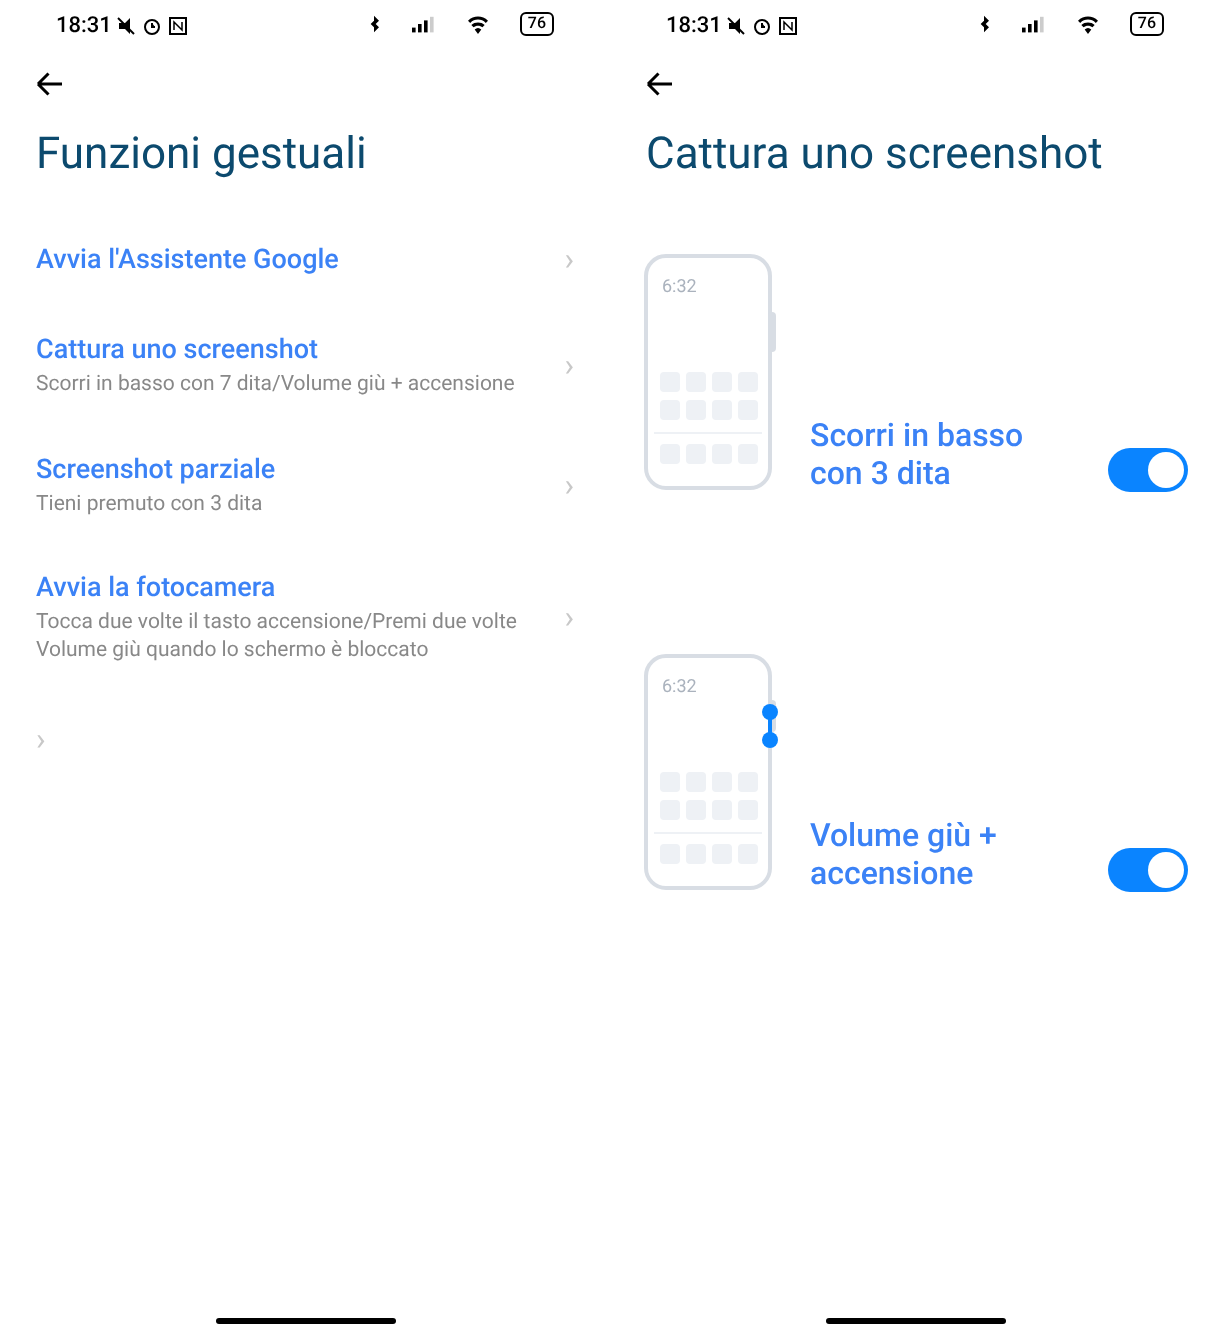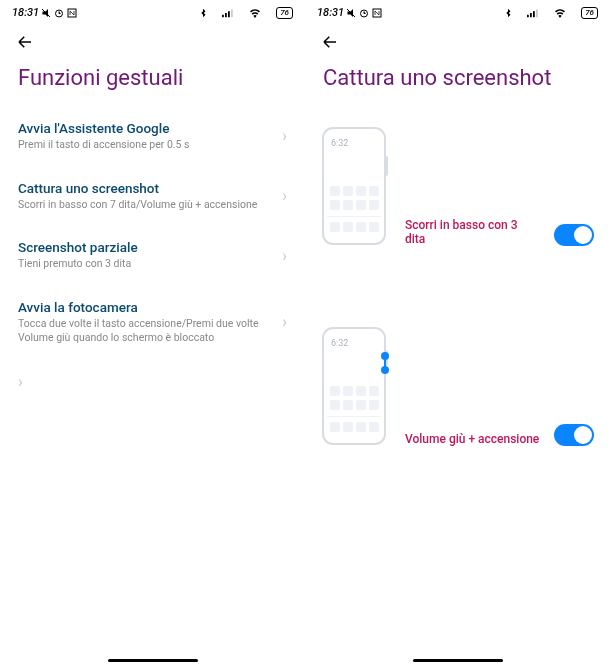--- a/index.html
+++ b/index.html
@@ -14,55 +14,54 @@
     width: 50%;
     height: 100%;
     background: #fff;
     position: relative;
     padding: 0;
     overflow: hidden;
   }
   .statusbar {
     display: flex;
     justify-content: space-between;
-    align-items: flex-end;
+    align-items: flex-start;
     font-size: 11px;
     font-weight: 500;
-    padding: 6px 12px 4px;
+    padding: 6px 28px 4px;
     color: #000;
-    font-style: italic;
   }
   .status-right { display: flex; align-items: center; gap: 14px; font-size: 10px; }
   .status-right svg { display: block; }
   .battery-box { border: 1px solid #000; border-radius: 3px; padding: 0 3px; font-size: 8px; line-height: 10px; display:inline-flex; align-items:center;}
   .back-row {
     padding: 10px 14px 4px;
   }
   .back-arrow {
     font-size: 20px;
     line-height: 1;
     display: inline-block;
     cursor: pointer;
   }
   .page-title {
     font-size: 22px;
     font-weight: 400;
-    color: #701a75;
+    color: #0c4a6e;
     padding: 6px 18px 16px;
   }
   .list { padding: 0 18px; }
   .list-item {
     display: flex;
     align-items: center;
     justify-content: space-between;
     padding: 14px 0;
     cursor: pointer;
   }
   .li-text { flex: 1; padding-right: 10px; }
-  .li-title { font-size: 13.5px; color: #0c4a6e; font-weight: 500; }
+  .li-title { font-size: 13.5px; color: #3b82f6; font-weight: 500; }
   .li-sub { font-size: 10.5px; color: #888; margin-top: 2px; line-height: 1.3; }
   .chevron { color: #c8c8c8; font-size: 16px; }
   .home-indicator {
     position: absolute;
     bottom: 8px;
     left: 50%;
     transform: translateX(-50%);
     width: 90px;
     height: 3px;
     background: #000;
@@ -71,23 +70,23 @@
 
   
   .toggle-section {
     display: flex;
     align-items: flex-end;
     padding: 20px 16px 60px;
     gap: 14px;
   }
   .toggle-label {
     flex: 1;
-    font-size: 12px;
+    font-size: 16px;
     font-weight: 500;
-    color: #be185d;
+    color: #3b82f6;
   }
   .toggle {
     width: 40px;
     height: 22px;
     background: #0a84ff;
     border-radius: 11px;
     position: relative;
     cursor: pointer;
   }
   .toggle::after {
@@ -148,21 +147,20 @@
       <svg width="22" height="18" viewBox="0 0 24 24">
           <path fill="none" stroke="#000" stroke-width="2" d="M20 12H4m0 0l7-7m-7 7l7 7"></path>
         </svg>
     </span>
   </div>
   <h1 class="page-title">Funzioni gestuali</h1>
   <div class="list">
     <div class="list-item">
       <div class="li-text">
         <div class="li-title">Avvia l'Assistente Google</div>
-        <div class="li-sub">Premi il tasto di accensione per 0.5 s</div>
       </div>
       <span class="chevron">›</span>
     </div>
     <div class="list-item">
       <div class="li-text">
         <div class="li-title">Cattura uno screenshot</div>
         <div class="li-sub">Scorri in basso con 7 dita/Volume giù + accensione</div>
       </div>
       <span class="chevron">›</span>
     </div>

